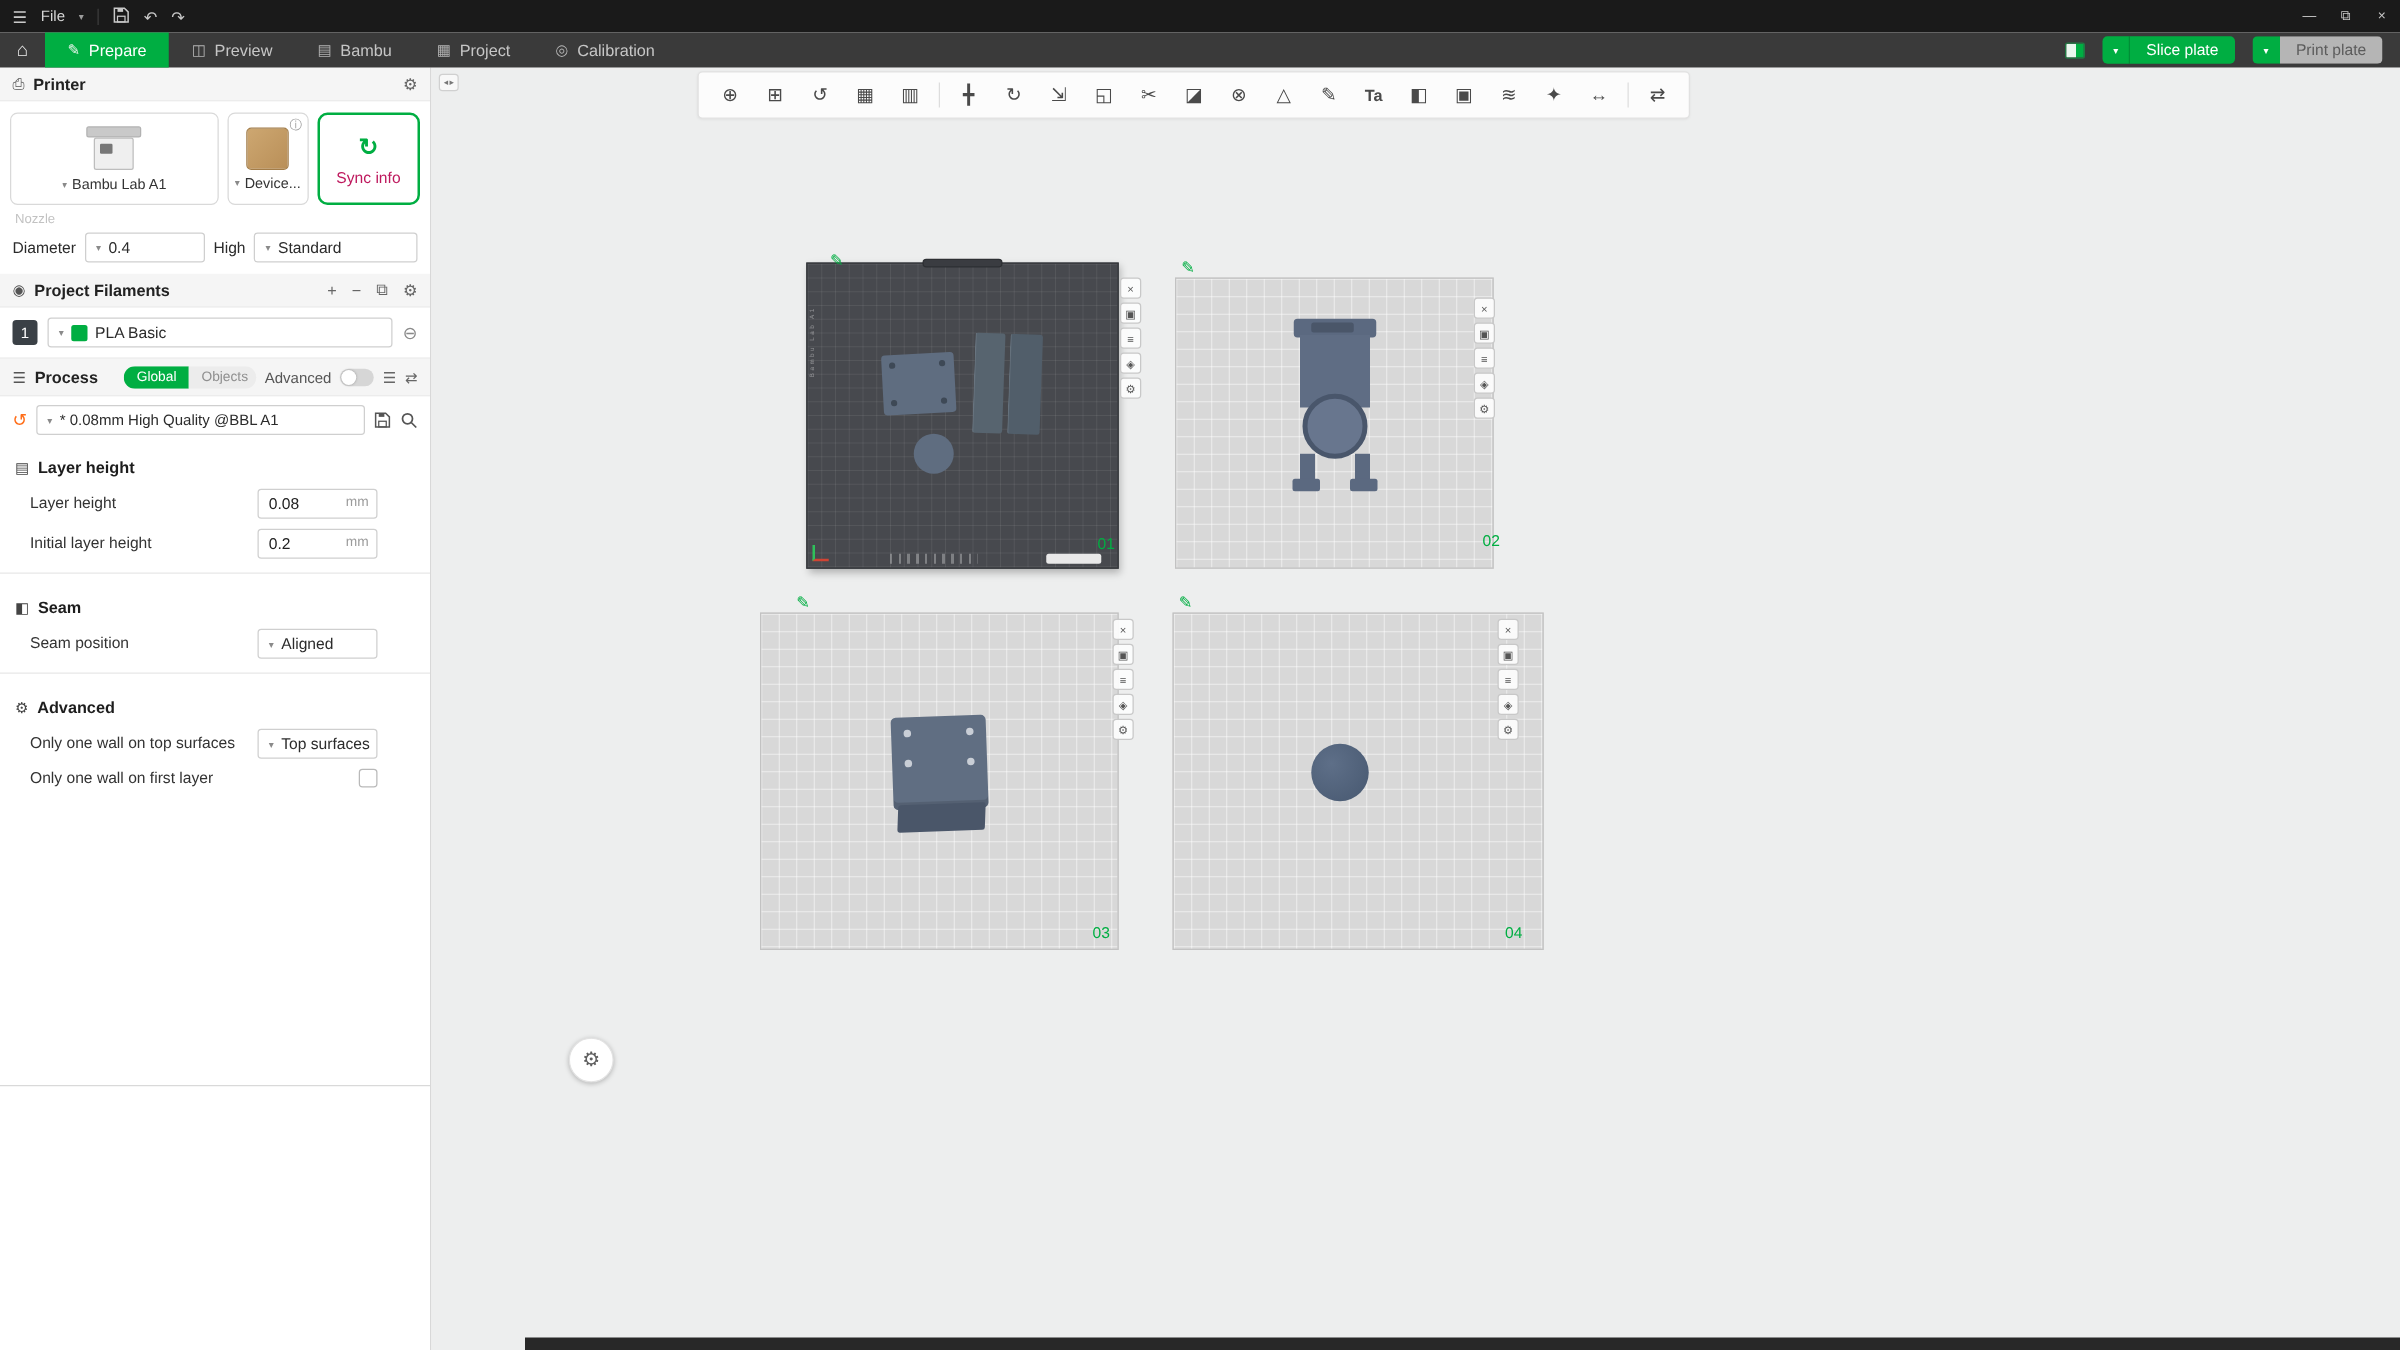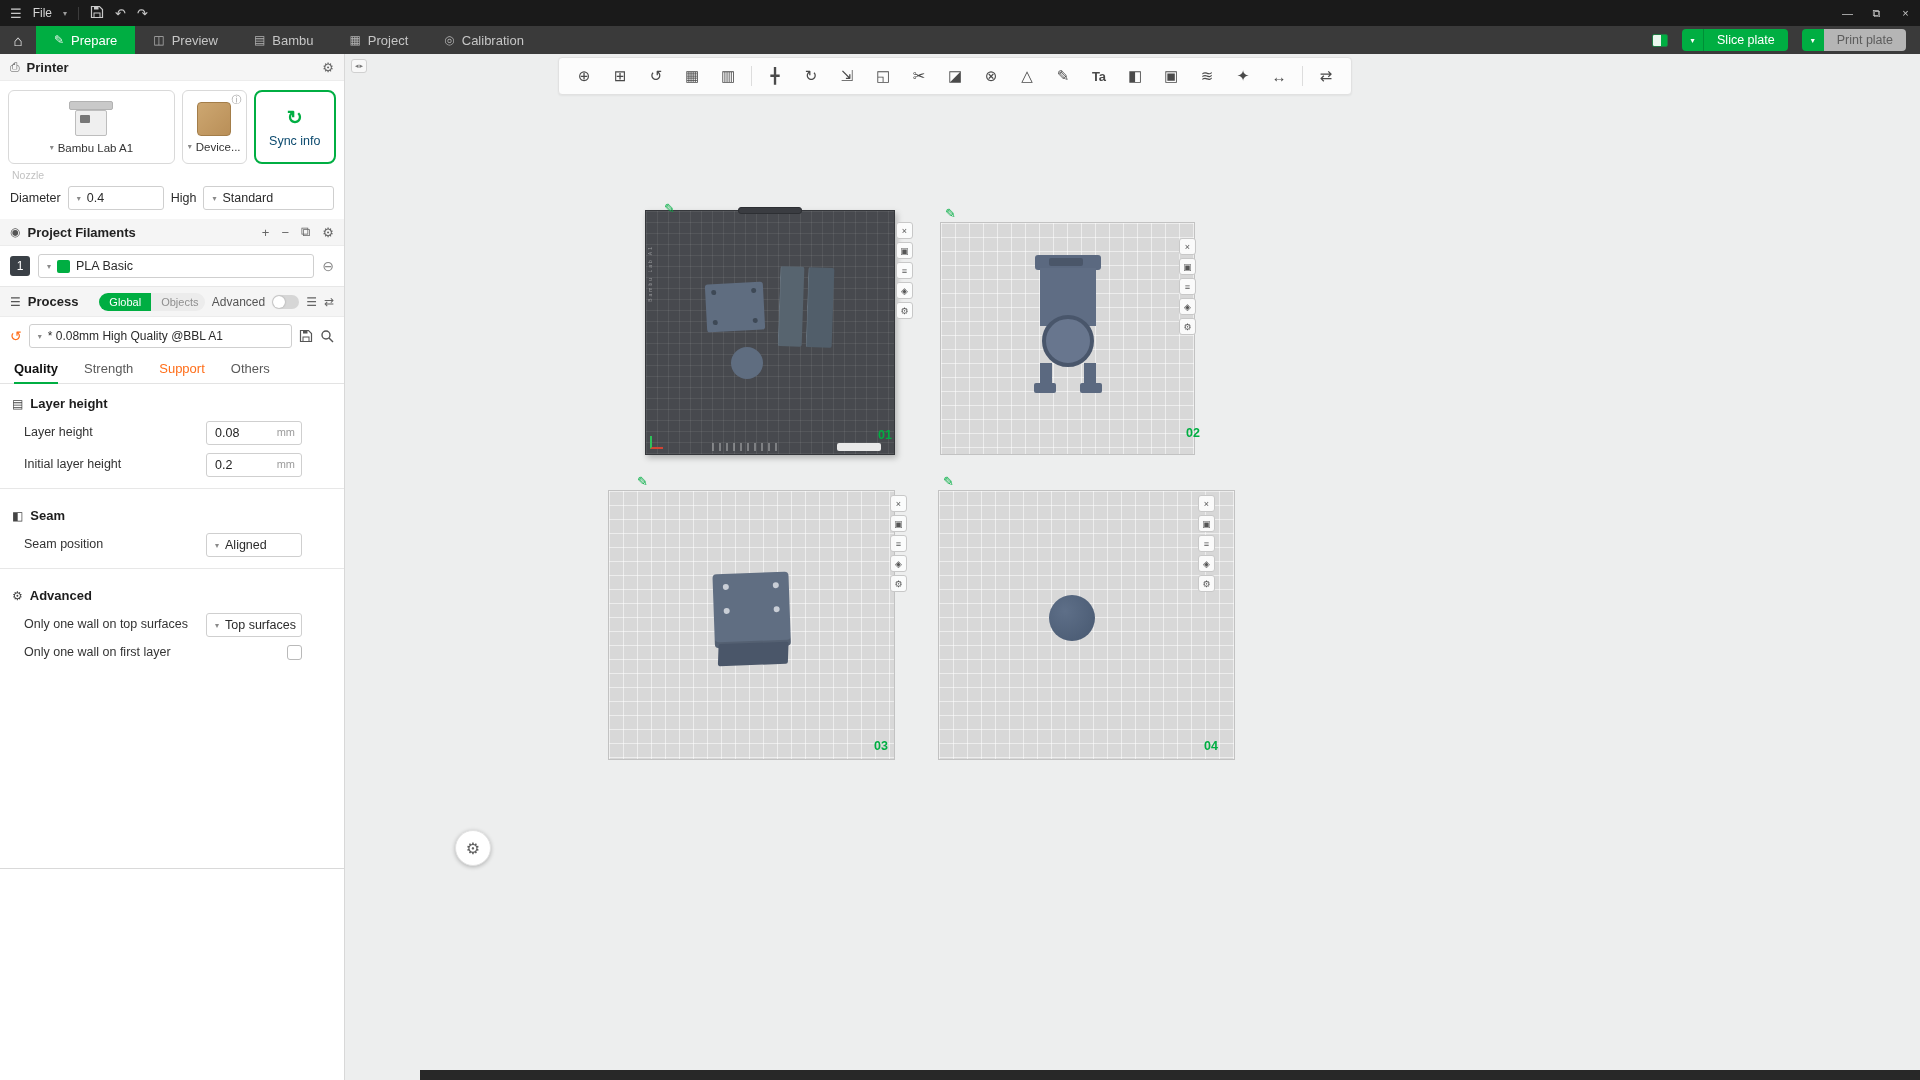--- a/index.html
+++ b/index.html
@@ -47,21 +47,21 @@
 .card.sync{width:84px;border:2px solid #00AE42;border-radius:8px}
 .card-label{display:flex;align-items:center;gap:4px;font-size:11.5px;color:#333;max-width:92%;white-space:nowrap;overflow:hidden}
 .chev{color:#8a8a8a;font-size:8px;flex:none}
 .card-info{position:absolute;right:4px;top:2px;color:#9a9a9a;font-size:10px}
 .texture-img{width:34px;height:34px;border-radius:4px;background:linear-gradient(135deg,#cda771,#b98f58);border:1px solid #a37d49}
 .printer-img{position:relative;width:44px;height:36px}
 .pi-gantry{position:absolute;left:0;top:0;width:44px;height:9px;background:#c9c9c9;border-radius:2px;border:1px solid #b2b2b2}
 .pi-body{position:absolute;left:6px;top:9px;width:32px;height:26px;background:#efefef;border:1px solid #bdbdbd;border-radius:2px}
 .pi-body::after{content:"";position:absolute;left:4px;top:4px;width:10px;height:8px;background:#777;border-radius:1px}
 .sync-ic{color:#00AE42;font-size:19px;font-weight:bold}
-.sync-label{font-size:12.5px;color:#0c4a6e}
+.sync-label{font-size:12.5px;color:#be185d}
 .nozzle{padding:1px 0 0 12px;font-size:10.5px;color:#c2c2c2}
 .dia-row{display:flex;align-items:center;gap:7px;padding:5px 10px 9px}
 .lbl{font-size:12.5px;color:#2b2b2b;white-space:nowrap}
 .sel{height:24px;border:1px solid #cfcfcf;border-radius:3px;display:flex;align-items:center;gap:6px;padding:0 8px;font-size:12.5px;color:#2b2b2b;background:#fff;white-space:nowrap;overflow:hidden}
 .sel.grow{flex:1;min-width:0}
 .sel.small{width:96px;flex:none}
 .hdiv{height:1px;background:#e7e7e7}
 .hdiv.in{margin:7px 0}
 .fil-row{display:flex;align-items:center;gap:8px;padding:8px 10px}
 .fil-badge{width:20px;height:20px;background:#3a4046;color:#fff;border-radius:3px;display:flex;align-items:center;justify-content:center;font-size:12px;flex:none}
@@ -101,21 +101,21 @@
 .vtoolbar{position:absolute;left:213px;top:3px;height:38px;display:flex;align-items:center;gap:10px;padding:0 12px;background:#fcfcfc;border:1px solid #e1e1e1;border-radius:4px;box-shadow:0 1px 2px rgba(0,0,0,.05)}
 .tb-icon{width:26px;height:26px;display:flex;align-items:center;justify-content:center;font-size:15px;color:#4a4a4a;border-radius:4px}
 .tb-ta{font-size:13px;font-weight:bold}
 .tb-sep{width:1px;height:20px;background:#ddd}
 .plate{position:absolute}
 .plate.light{background-color:#d8d8d8;background-image:linear-gradient(rgba(255,255,255,.55) 1px,transparent 1px),linear-gradient(90deg,rgba(255,255,255,.55) 1px,transparent 1px);background-size:14px 14px;border:1px solid #c2c2c2}
 .plate.dark{background-color:#47494e;background-image:linear-gradient(rgba(255,255,255,.07) 1px,transparent 1px),linear-gradient(90deg,rgba(255,255,255,.07) 1px,transparent 1px);background-size:11px 11px;border:1px solid #35373b;box-shadow:2px 3px 6px rgba(0,0,0,.25)}
 .pencil{position:absolute;color:#00AE42;font-size:13px;z-index:6}
 .chips{position:absolute;display:flex;flex-direction:column;gap:3px;z-index:5}
 .chip{width:17px;height:17px;background:rgba(252,252,252,.95);border:1px solid #c8c8c8;border-radius:3px;display:flex;align-items:center;justify-content:center;font-size:9px;color:#555}
-.plate-num{position:absolute;color:#00AE42;font-weight:bold;font-size:12.5px;z-index:4}
+.plate-num{position:absolute;color:#00AE42;font-weight:normal;font-size:12.5px;z-index:4}
 .obj{position:absolute}
 .hole{position:absolute;width:5px;height:5px;border-radius:50%;background:#3e4956}
 .hole.light{background:#c9ced6;width:6px;height:6px}
 .p1-handle{position:absolute;left:50%;top:-4px;transform:translateX(-50%);width:64px;height:7px;background:#3a3c41;border:1px solid #2d2f33;border-radius:3px}
 .p-brand{position:absolute;left:1px;top:34px;writing-mode:vertical-rl;transform:rotate(180deg);font-size:5px;letter-spacing:2px;color:rgba(255,255,255,.4)}
 .p1-axis{position:absolute;left:4px;bottom:5px;width:13px;height:13px;border-left:2px solid #2ec15a;border-bottom:2px solid #d04434}
 .p1-strip{position:absolute;left:66px;bottom:3px;width:70px;height:8px;background:repeating-linear-gradient(90deg,rgba(255,255,255,.5) 0 2px,transparent 2px 7px);opacity:.6}
 .p1-chipw{position:absolute;right:13px;bottom:3px;width:44px;height:8px;background:#e9e9e9;border-radius:2px}
 .navcube{position:absolute;left:18px;top:726px;width:140px;height:120px}
 .axis-y{position:absolute;left:7px;top:2px;width:2px;height:72px;background:#2aa64d}
@@ -290,26 +290,20 @@
         </svg>
       </span>
     <span class="pr-ic">
         <svg width="14" height="14" viewBox="0 0 14 14">
           <circle cx="6" cy="6" r="4" fill="none" stroke="#555" stroke-width="1.4"></circle>
           <line x1="9" y1="9" x2="13" y2="13" stroke="#555" stroke-width="1.4"></line>
         </svg>
       </span>
   </div>
 
-  <div class="ptabs">
-    <span class="ptab active">Quality</span>
-    <span class="ptab">Strength</span>
-    <span class="ptab modified">Support</span>
-    <span class="ptab">Others</span>
-  </div>
 
   <div class="sec-h">
     <span class="sec-ic">▤</span>
     <span>Layer height</span>
   </div>
   <div class="prow">
     <span class="plabel">Layer height</span>
     <div class="tinput">
       <input value="0.08" style="">
       <span class="unit">mm</span>

